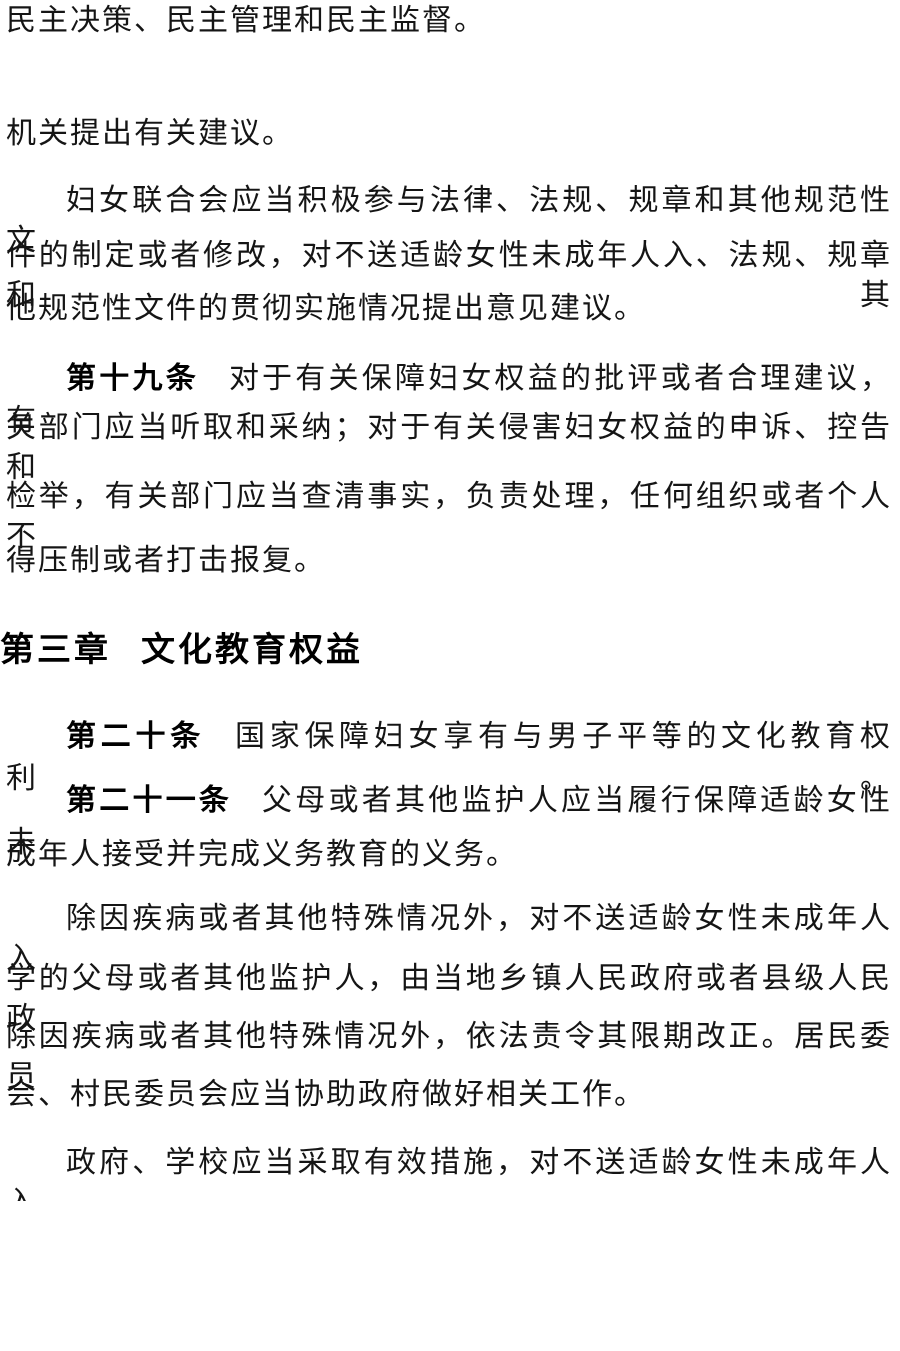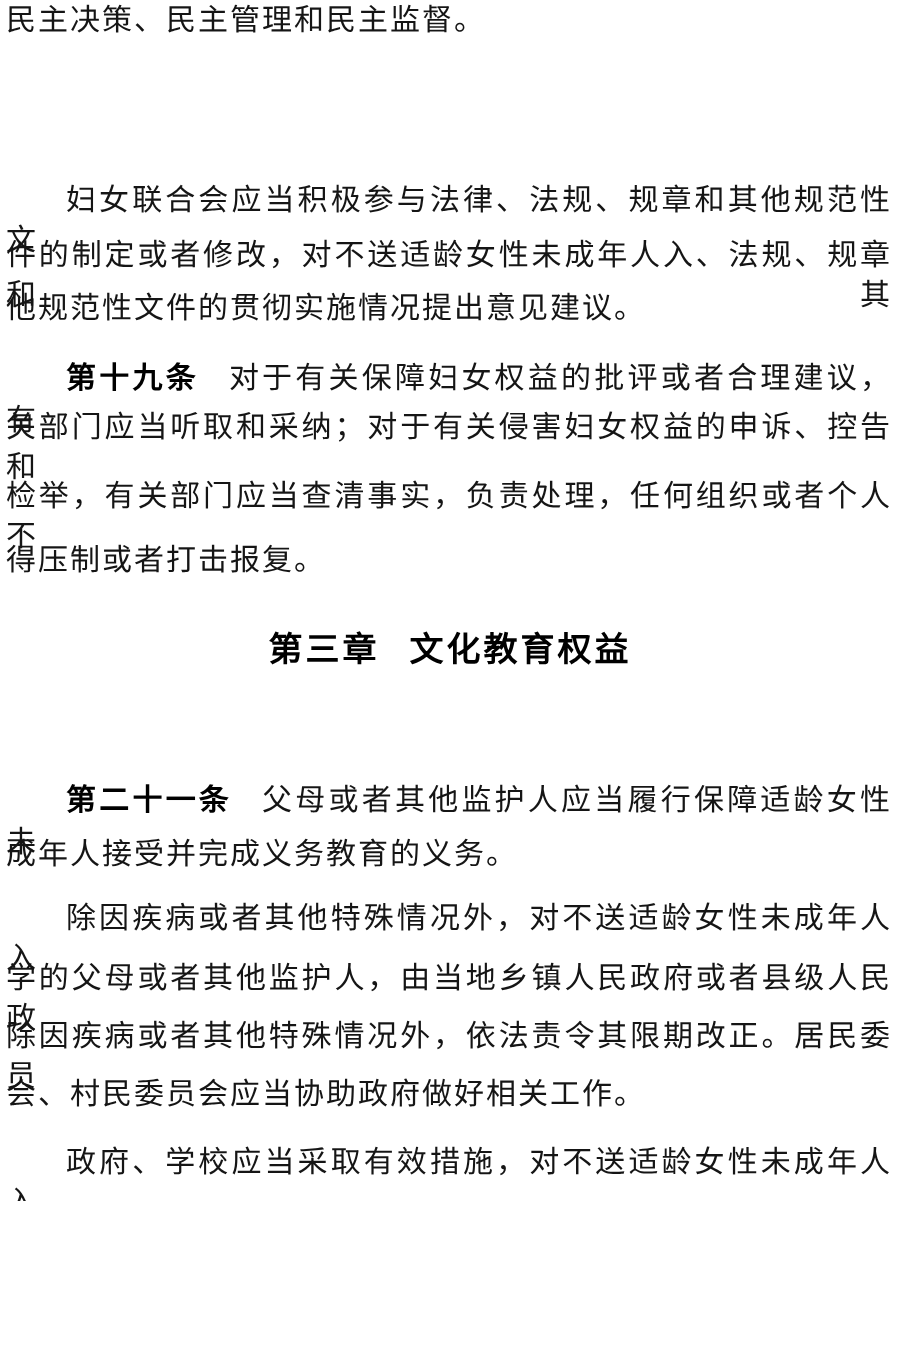--- a/index.html
+++ b/index.html
@@ -35,21 +35,20 @@
   .label {
     font-weight: 700;
     font-family: Liberation Mono, monospace;
     margin-right: 30px;
     color: #000000;
   }
   .chapter {
     position: absolute;
     left: 0;
     right: 0;
-    text-align: center;
     font-size: 34px;
     font-weight: 700;
     font-family: Liberation Mono, monospace;
     letter-spacing: 3px;
     color: #000000;
   }
   .chapter .chapter-number {
     margin-right: 30px;
   }
   .footer {
@@ -63,36 +62,40 @@
     color: #222222;
   }
 </style>
 </head>
 <body>
 
 <div class="page">
 
   <div class="line" style="top:0px">民主决策、民主管理和民主监督。</div>
 
+  <div class="line" style="top:113px">机关提出有关建议。</div>
 
   <div class="line indent justify" style="top:180px">妇女联合会应当积极参与法律、法规、规章和其他规范性文</div>
   <div class="line justify" style="top:235px">件的制定或者修改，对不送适龄女性未成年人入、法规、规章和其</div>
   <div class="line" style="top:288px">他规范性文件的贯彻实施情况提出意见建议。</div>
 
   <div class="line indent justify" style="top:358px">
     <span class="label">第十九条</span><span>对于有关保障妇女权益的批评或者合理建议，有</span>
   </div>
   <div class="line justify" style="top:407px">关部门应当听取和采纳；对于有关侵害妇女权益的申诉、控告和</div>
   <div class="line" style="top:540px">得压制或者打击报复。</div>
   <div class="line justify" style="top:476px">检举，有关部门应当查清事实，负责处理，任何组织或者个人不</div>
 
   <div class="chapter" style="top:622px">
     <span class="chapter-number">第三章</span><span>文化教育权益</span>
   </div>
 
+  <div class="line indent justify" style="top:716px">
+    <span class="label">第二十条</span><span>国家保障妇女享有与男子平等的文化教育权利。</span>
+  </div>
   <div class="line indent justify" style="top:780px">
     <span class="label">第二十一条</span><span>父母或者其他监护人应当履行保障适龄女性未</span>
   </div>
   <div class="line" style="top:834px">成年人接受并完成义务教育的义务。</div>
 
   <div class="line indent justify" style="top:898px">除因疾病或者其他特殊情况外，对不送适龄女性未成年人入</div>
   <div class="line justify" style="top:958px">学的父母或者其他监护人，由当地乡镇人民政府或者县级人民政</div>
   <div class="line justify" style="top:1016px">除因疾病或者其他特殊情况外，依法责令其限期改正。居民委员</div>
   <div class="line" style="top:1074px">会、村民委员会应当协助政府做好相关工作。</div>
 

